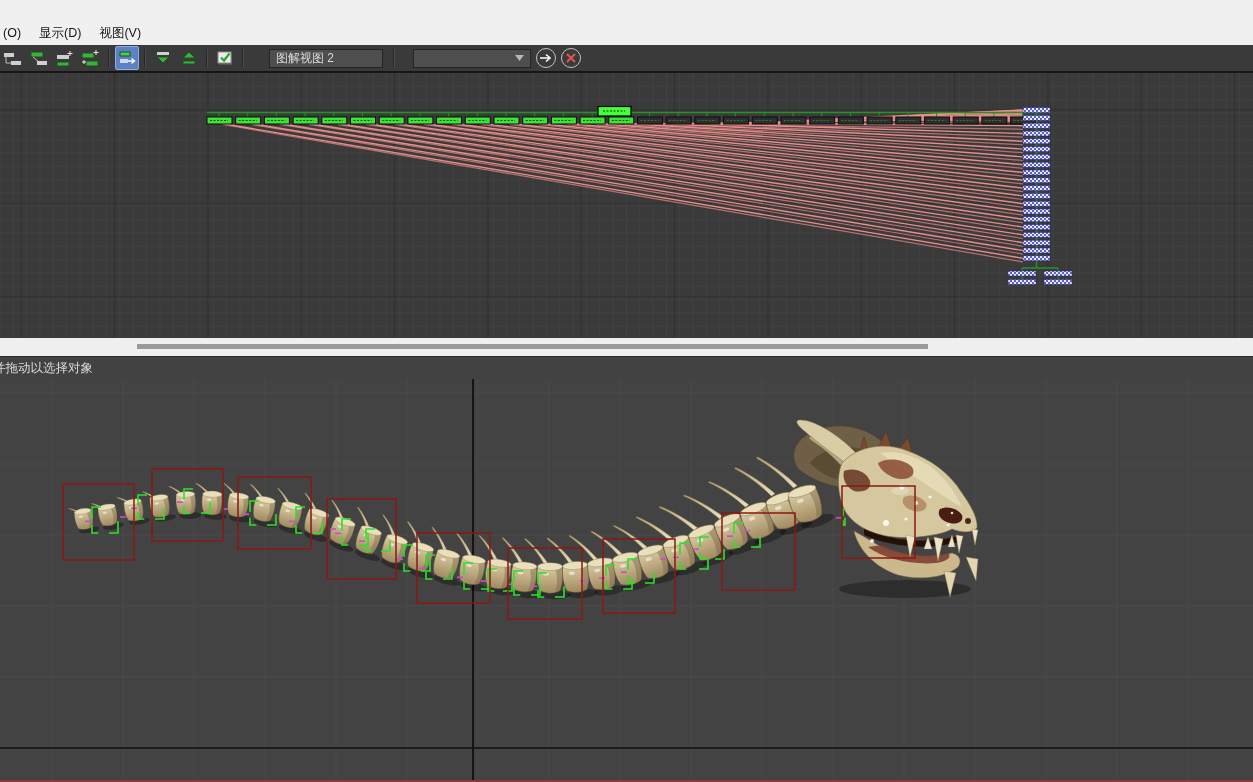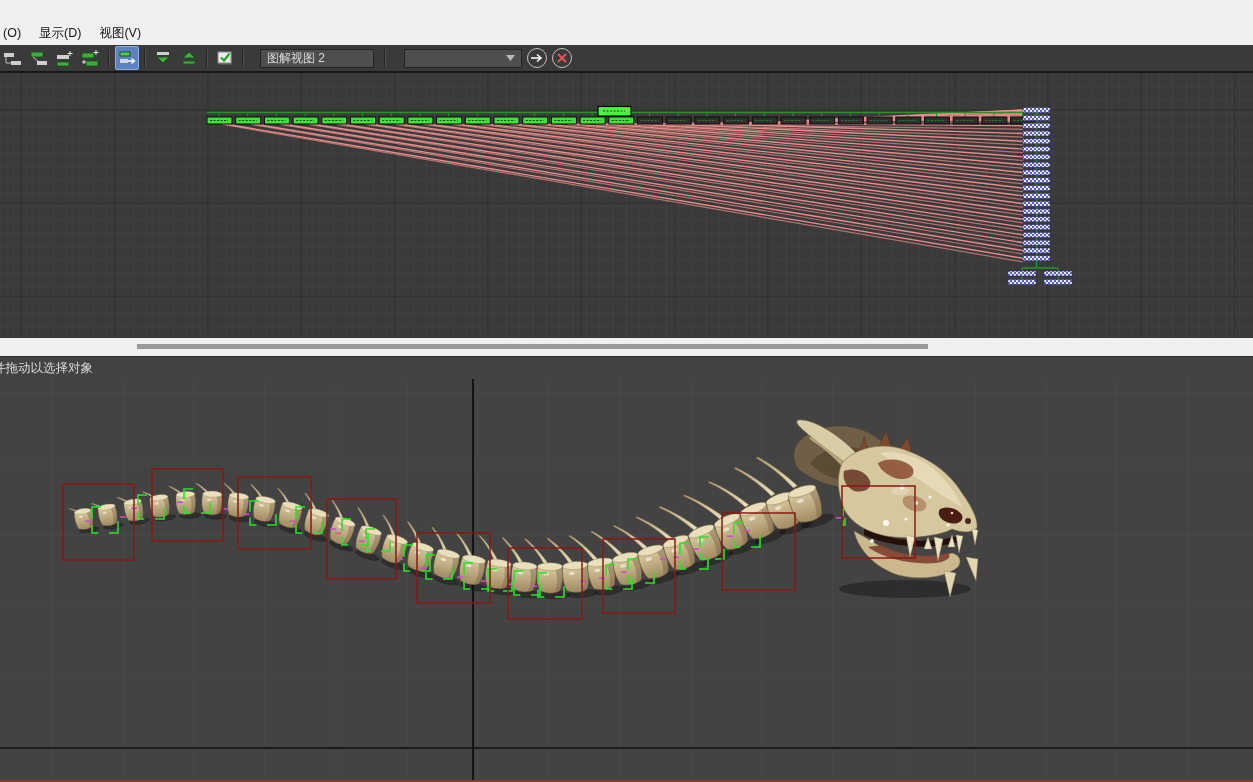--- a/index.html
+++ b/index.html
@@ -11,21 +11,21 @@
   .menubar .mi{padding:3px 9px;cursor:default;}
   .menubar .mi:first-child{padding-left:3px;}
   .toolbar{height:26px;background:#3a3a3a;display:flex;align-items:center;
            border-bottom:2px solid #161616;box-sizing:content-box;}
   .tbtn{width:22px;height:22px;margin:0 1px;display:flex;align-items:center;
         justify-content:center;border:1px solid transparent;border-radius:2px;}
   .tbtn.active{background:#5d82c4;border-color:#8aace2;}
   .tsep{width:1px;height:18px;background:#262626;border-right:1px solid #4d4d4d;margin:0 4px;}
   .tfield{height:17px;background:#4e4e4e;border:1px solid #242424;color:#d8d8d8;
           font-size:12px;display:flex;align-items:center;padding:0 6px;}
-  #view-name-field{width:100px;margin-left:12px;}
+  #view-name-field{width:100px;margin-left:21px;}
   #bookmark-dd{width:104px;margin-left:14px;justify-content:space-between;}
   .circ{width:18px;height:18px;border-radius:50%;border:1.5px solid #c2c2c2;
         margin-left:5px;display:flex;align-items:center;justify-content:center;}
   #schematic-svg{display:block;}
   .divider{height:18px;background:#efefef;position:relative;}
   .scroll-thumb{position:absolute;top:6px;height:5px;background:#9a9a9a;}
   .statusbar{height:22px;background:#424242;color:#dcdcdc;font-size:12.5px;
              display:flex;align-items:center;overflow:hidden;border-top:1px solid #2a2a2a;}
   .statusbar span{margin-left:-7px;white-space:nowrap;}
   #viewport-svg{display:block;}

